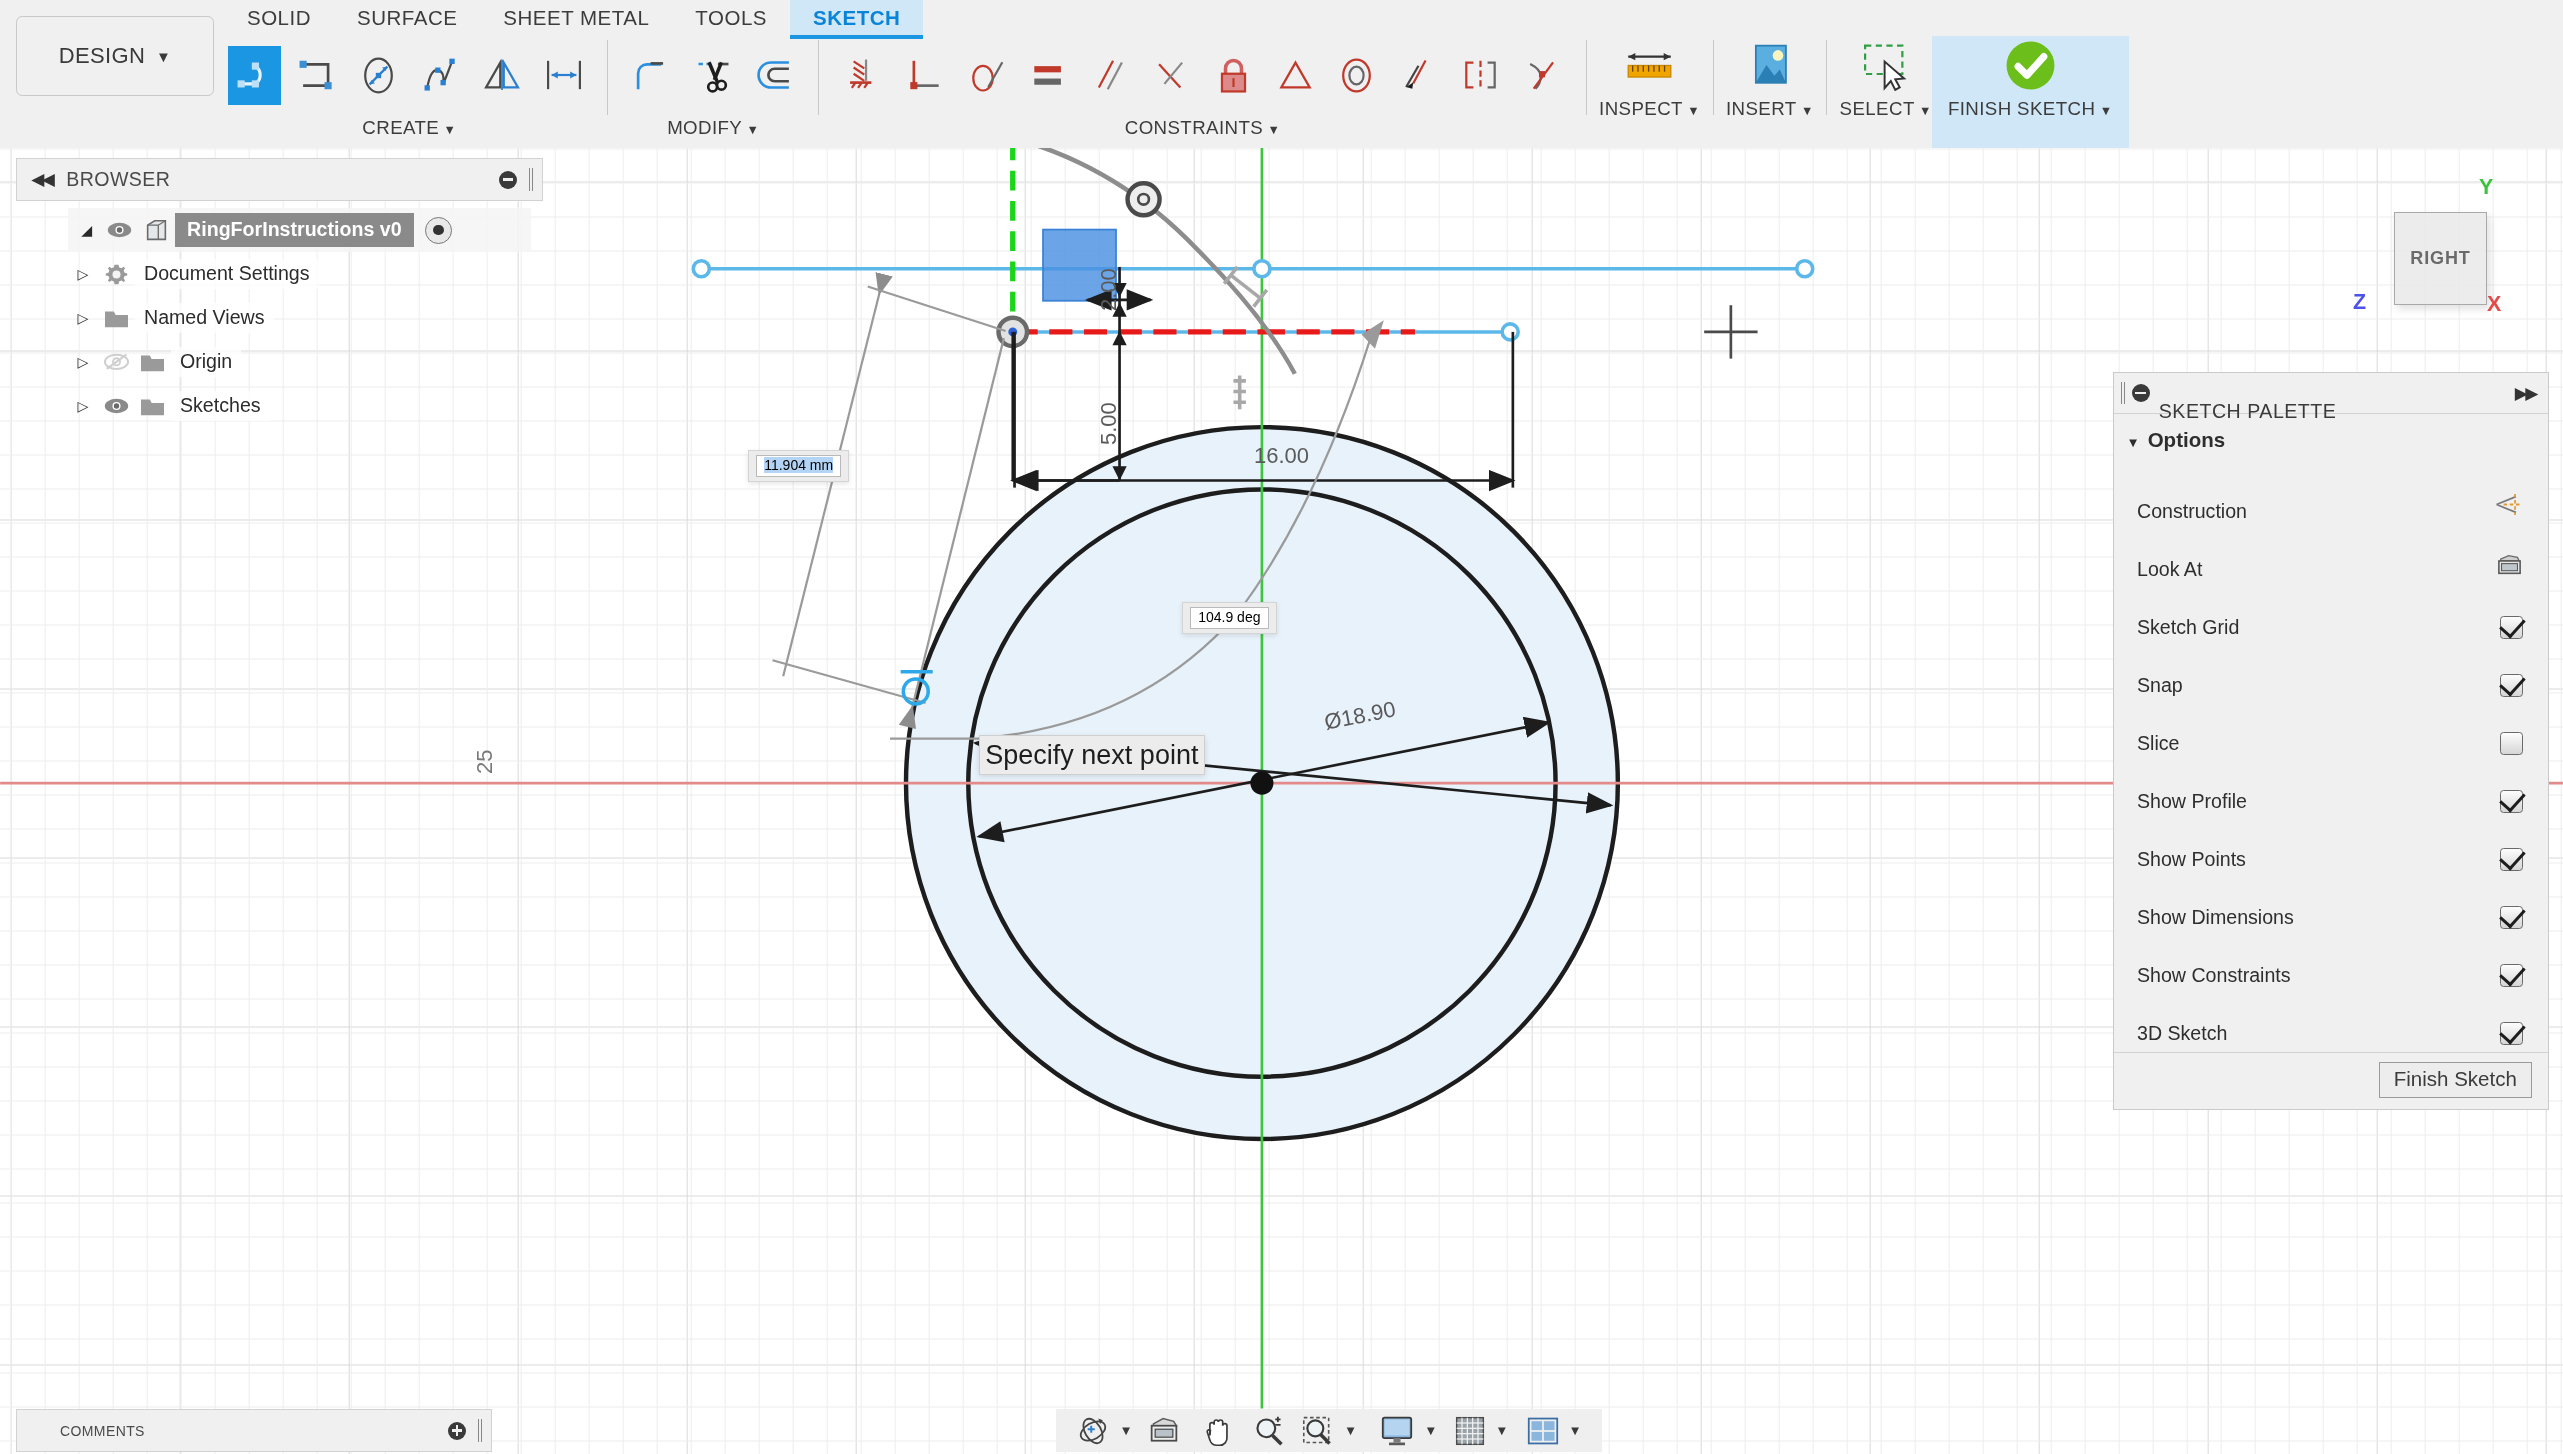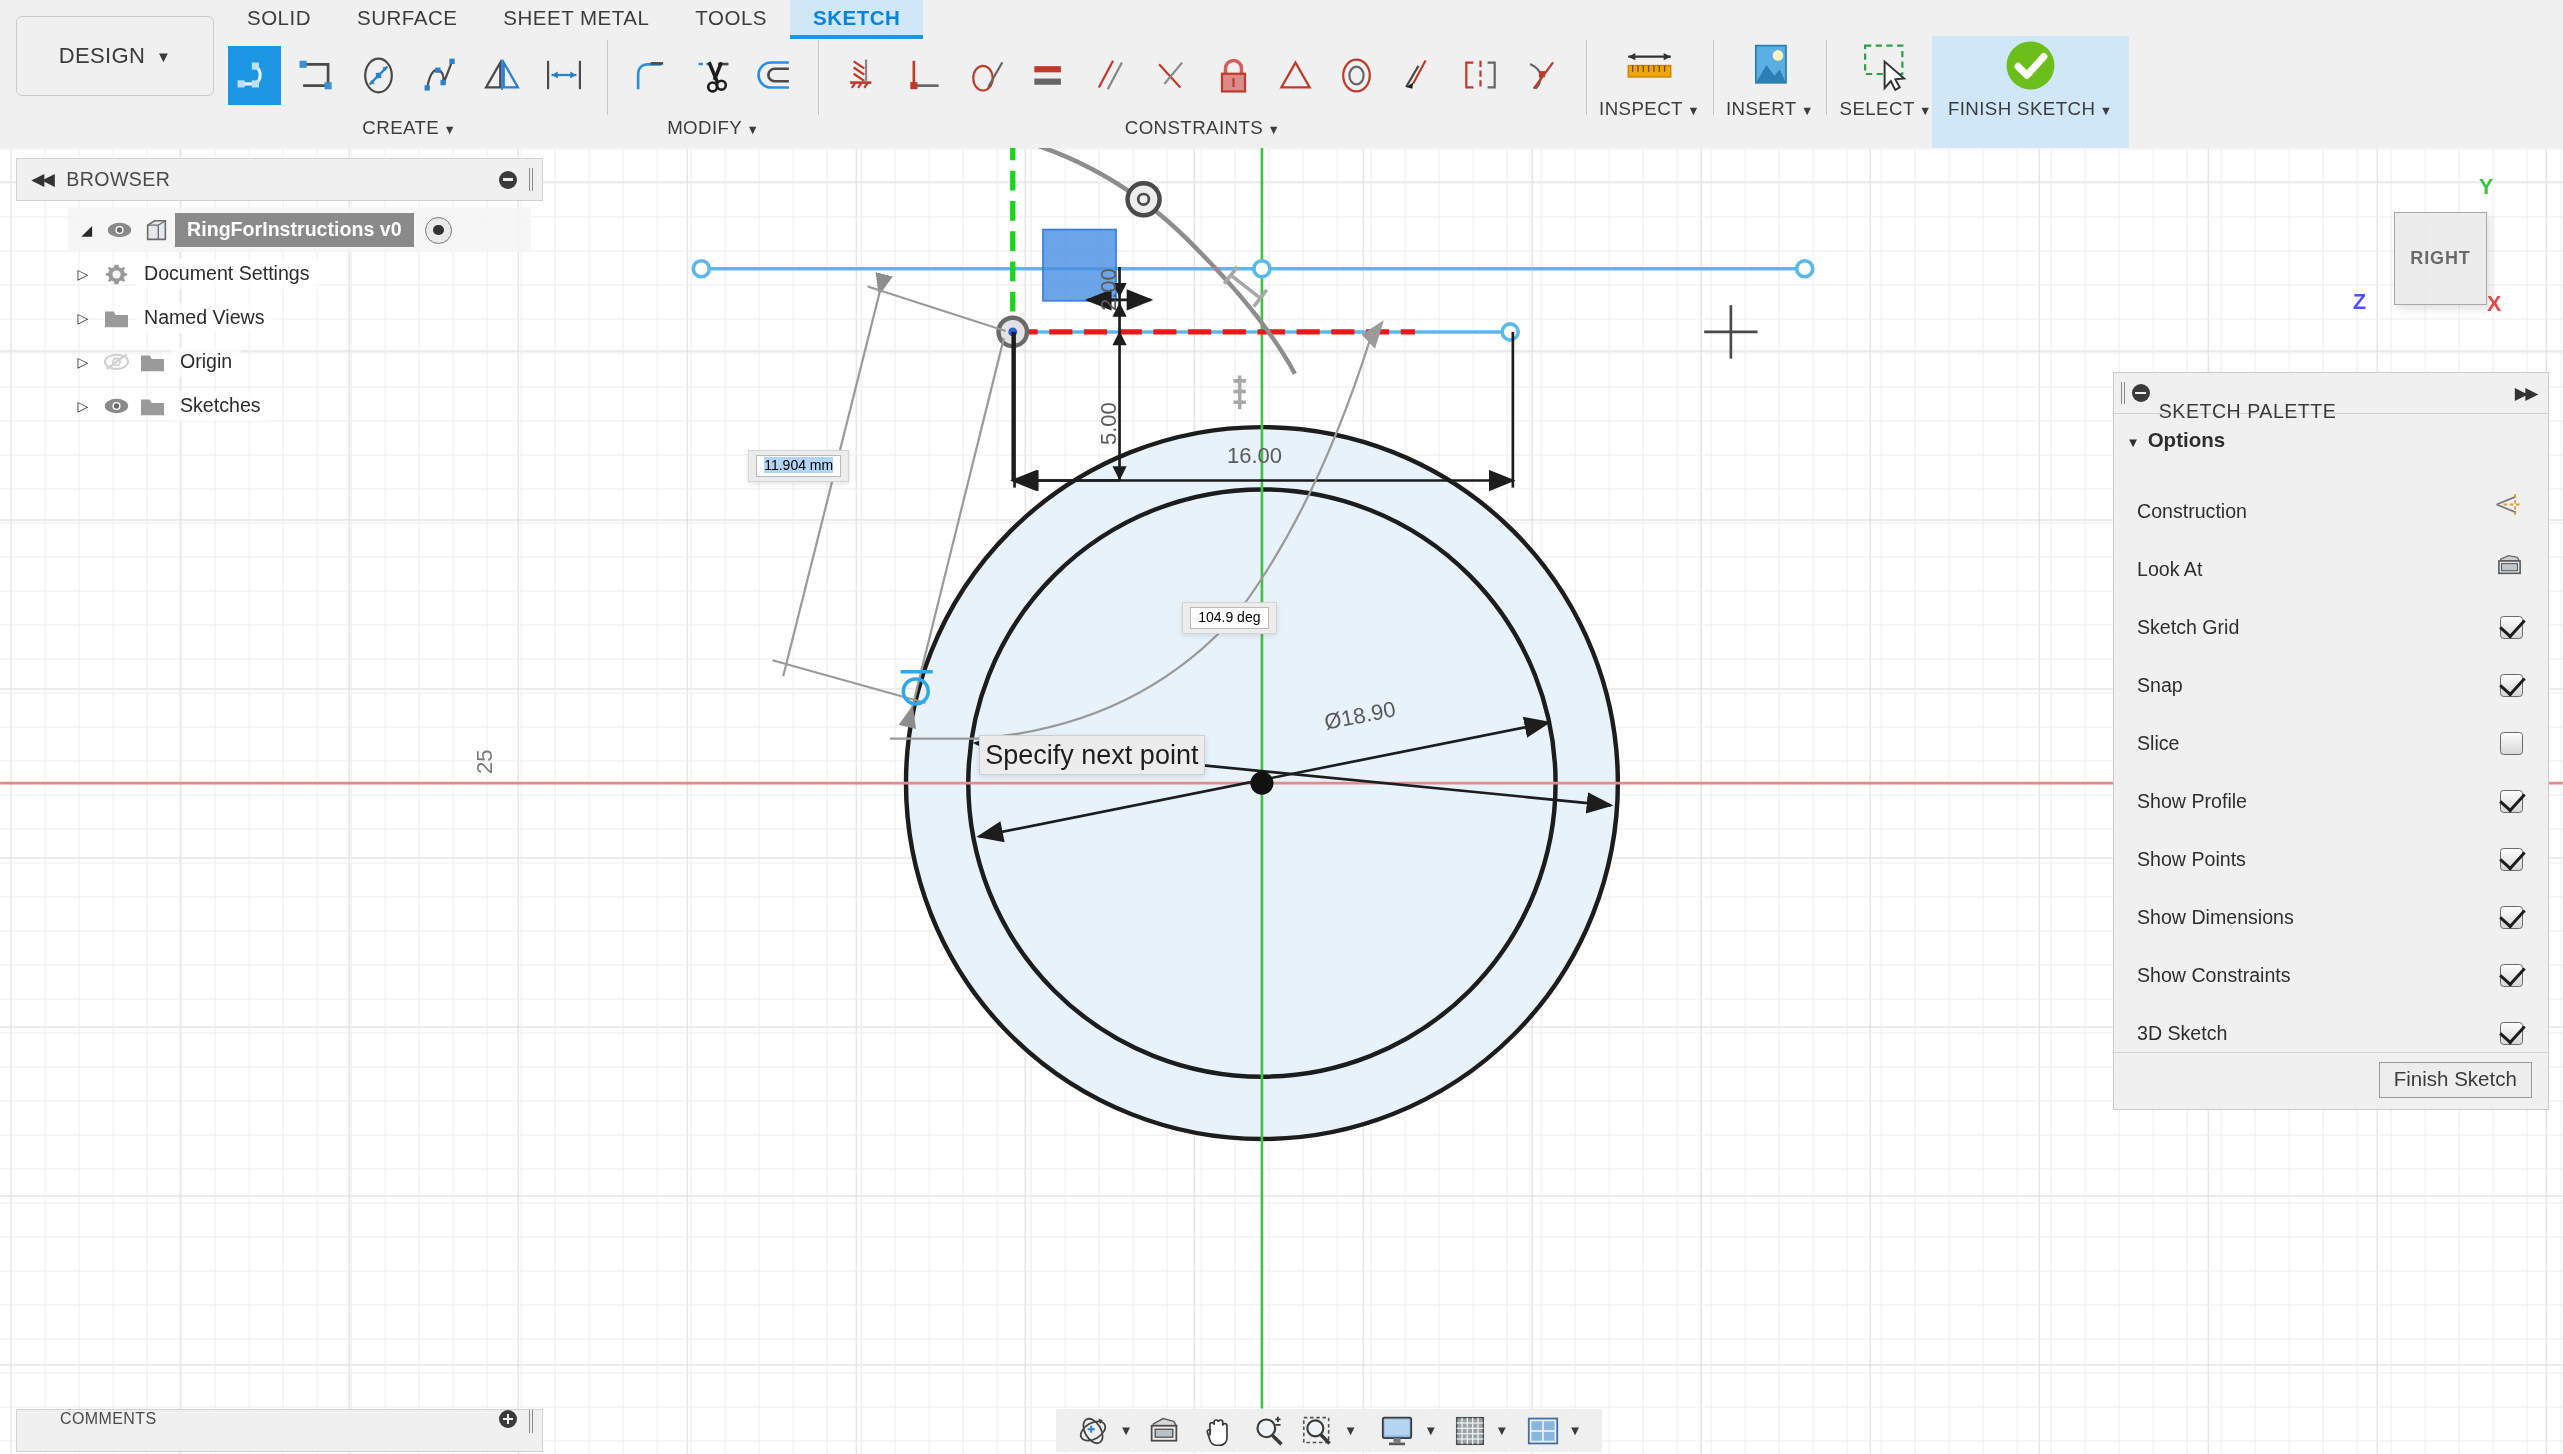--- a/index.html
+++ b/index.html
@@ -107,23 +107,23 @@
 
   
   #viewcube { position:absolute; left:2394px; top:212px; z-index:25; }
   #vc-face { width:93px;height:93px; background:rgba(232,232,232,.82); border:1.8px solid #a9a9a9;
              display:flex;align-items:center;justify-content:center; font-size:18px; color:#6a6a6a;
              font-weight:bold; letter-spacing:0.9px; box-shadow:2.7px 4.4px 8px rgba(0,0,0,.12);}
   .axlab { position:absolute; font-size:21.4px; font-weight:bold; }
 
   
   #comments {
-    position:absolute; left:16px; top:1409px; width:527px; height:43px;
-    background:#f0f0f0; border:0.9px solid #d2d2d2; display:flex; 
-    padding:0 9px; font-size:16px; color:#4a4a4a; letter-spacing:0.4px; z-index:30;
+    position:absolute; left:16px; top:1409px; width:476px; height:43px;
+    background:#f0f0f0; border:0.9px solid #d2d2d2; display:flex; align-items:center;
+    padding:0 9px; font-size:14px; color:#4a4a4a; letter-spacing:0.4px; z-index:30;
   }
   #comments .grow{flex:1;}
   .plus-dot { width:18px;height:18px;border-radius:50%;background:#3a3a3a;position:relative;}
   .plus-dot::after{content:"";position:absolute;left:3.6px;top:7.6px;width:10.7px;height:2.7px;background:#f0f0f0;}
   .plus-dot::before{content:"";position:absolute;left:7.6px;top:3.6px;width:2.7px;height:10.7px;background:#f0f0f0;}
 
   #navbar {
     position:absolute; left:1056px; top:1409px; height:43px;
     background:#efefef; display:flex; align-items:center; padding:0 12.5px; z-index:30;
   }
@@ -254,21 +254,21 @@
   </g>
 
   <g stroke="#4a4a4a" stroke-width="3">
     <line x1="1945" y1="343" x2="1945" y2="403"></line>
     <line x1="1915" y1="373" x2="1975" y2="373"></line>
   </g>
 </svg>
 
 <div class="cdim rot" style="left:1096px; top:311px;">2.00</div>
 <div class="cdim rot" style="left:1096px; top:445px;">5.00</div>
-<div class="cdim" style="left:1227px; top:443px;">16.00</div>
+<div class="cdim" style="left:1254px; top:443px;">16.00</div>
 <div class="cdim" style="left:1324px; top:703px; transform:rotate(-11deg);">Ø18.90</div>
 <div class="cdim rot" style="left:472px; top:774px; color:#7a7a7a;">25</div>
 
 <div class="dimbox" style="left:1182px; top:602px;">
   <span class="inner">104.9 deg</span>
 </div>
 
 <div class="dimbox" style="left:748px; top:450px;">
   <span class="inner"><span class="sel">11.904 mm</span></span>
 </div>

